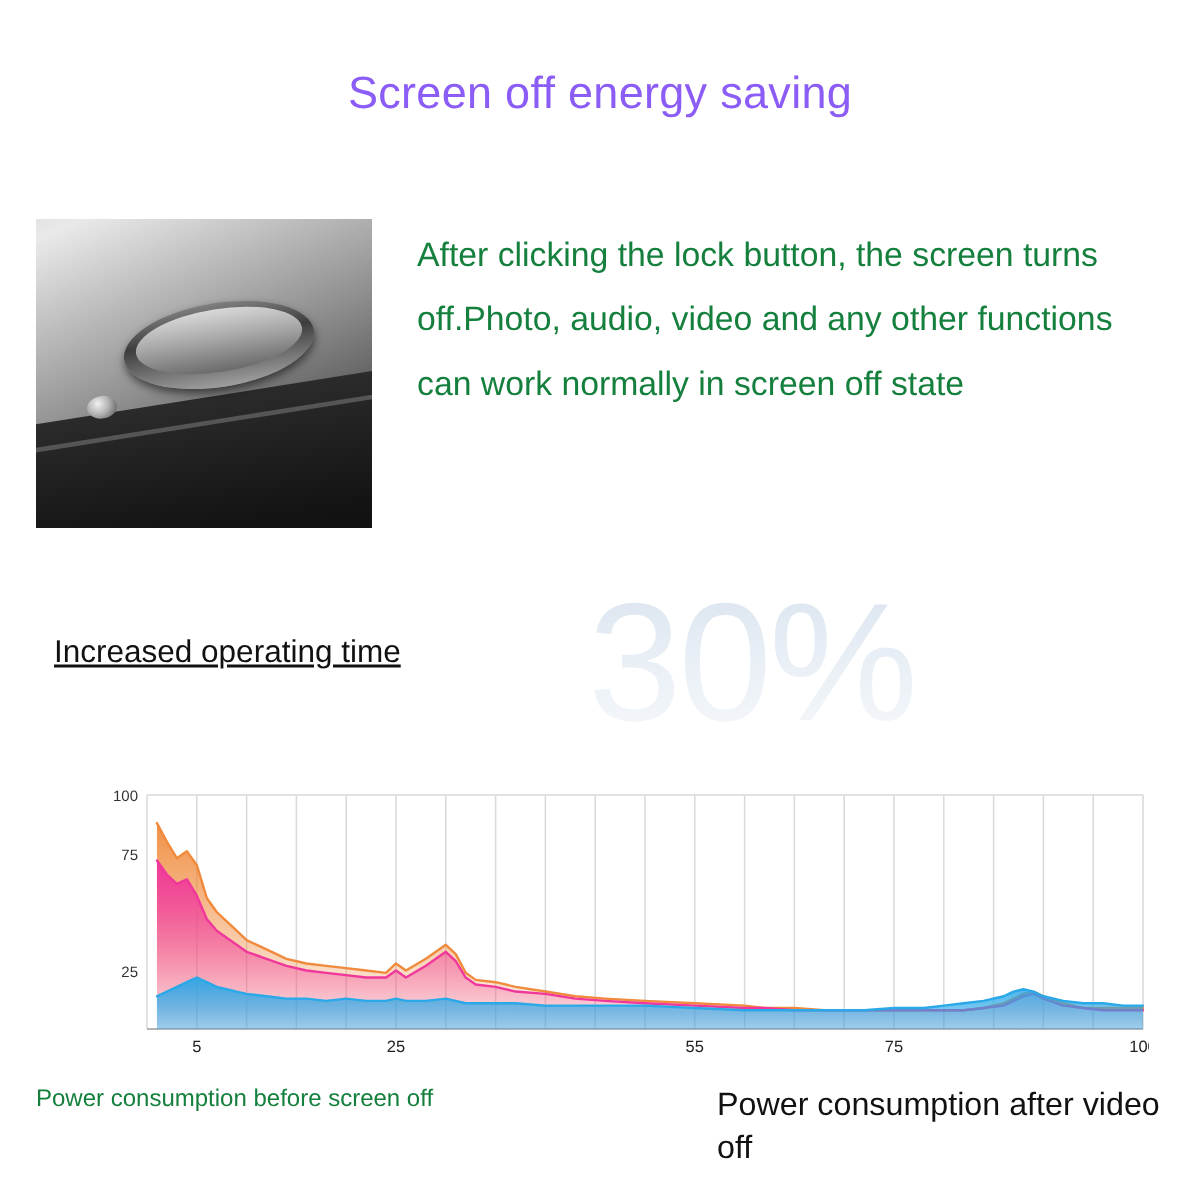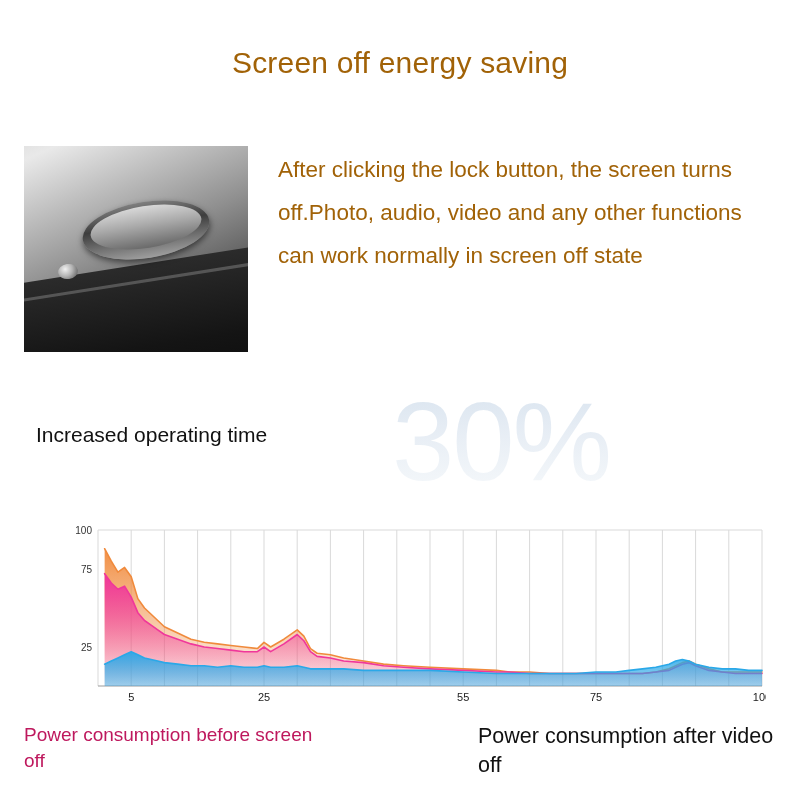--- a/index.html
+++ b/index.html
@@ -19,21 +19,21 @@
   
   .page-title {
     position: absolute;
     left: 0;
     top: 46px;
     width: 800px;
     text-align: center;
     font-size: 30px;
     font-weight: 400;
     letter-spacing: 0.2px;
-    color: #a16207;
+    color: #8b5cf6;
   }
 
   
   .photo {
     position: absolute;
     left: 24px;
     top: 146px;
     width: 224px;
     height: 206px;
     overflow: hidden;
@@ -99,21 +99,21 @@
   }
 
   
   .lede {
     position: absolute;
     left: 278px;
     top: 148px;
     width: 500px;
     font-size: 22.5px;
     line-height: 1.92;
-    color: #a16207;
+    color: #15803d;
   }
 
   
   .watermark {
     position: absolute;
     left: 392px;
     top: 386px;
     font-size: 112px;
     font-weight: 400;
     letter-spacing: -2px;
@@ -127,43 +127,44 @@
 
   
   .chart-caption {
     position: absolute;
     left: 36px;
     top: 420px;
     width: 380px;
     font-size: 21px;
     line-height: 1.42;
     color: #111111;
+    text-decoration: underline;
   }
 
   
   .chart-wrap {
     position: absolute;
     left: 60px;
     top: 520px;
     width: 706px;
     height: 190px;
   }
   .chart-svg {
     display: block;
   }
 
   
   .label-before {
     position: absolute;
     left: 24px;
     top: 722px;
     width: 300px;
-    font-size: 19px;
+    font-size: 16px;
     line-height: 1.36;
-    color: #be185d;
+    color: #15803d;
   }
   .label-after {
     position: absolute;
     left: 478px;
     top: 722px;
     width: 300px;
     font-size: 21.5px;
     line-height: 1.36;
     color: #111111;
   }

